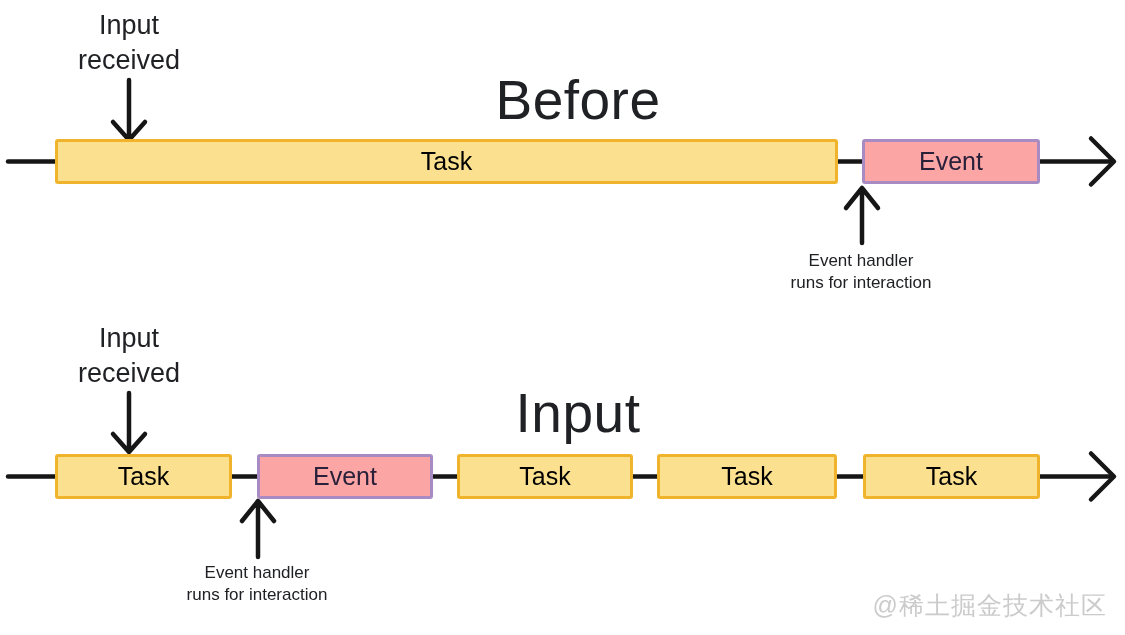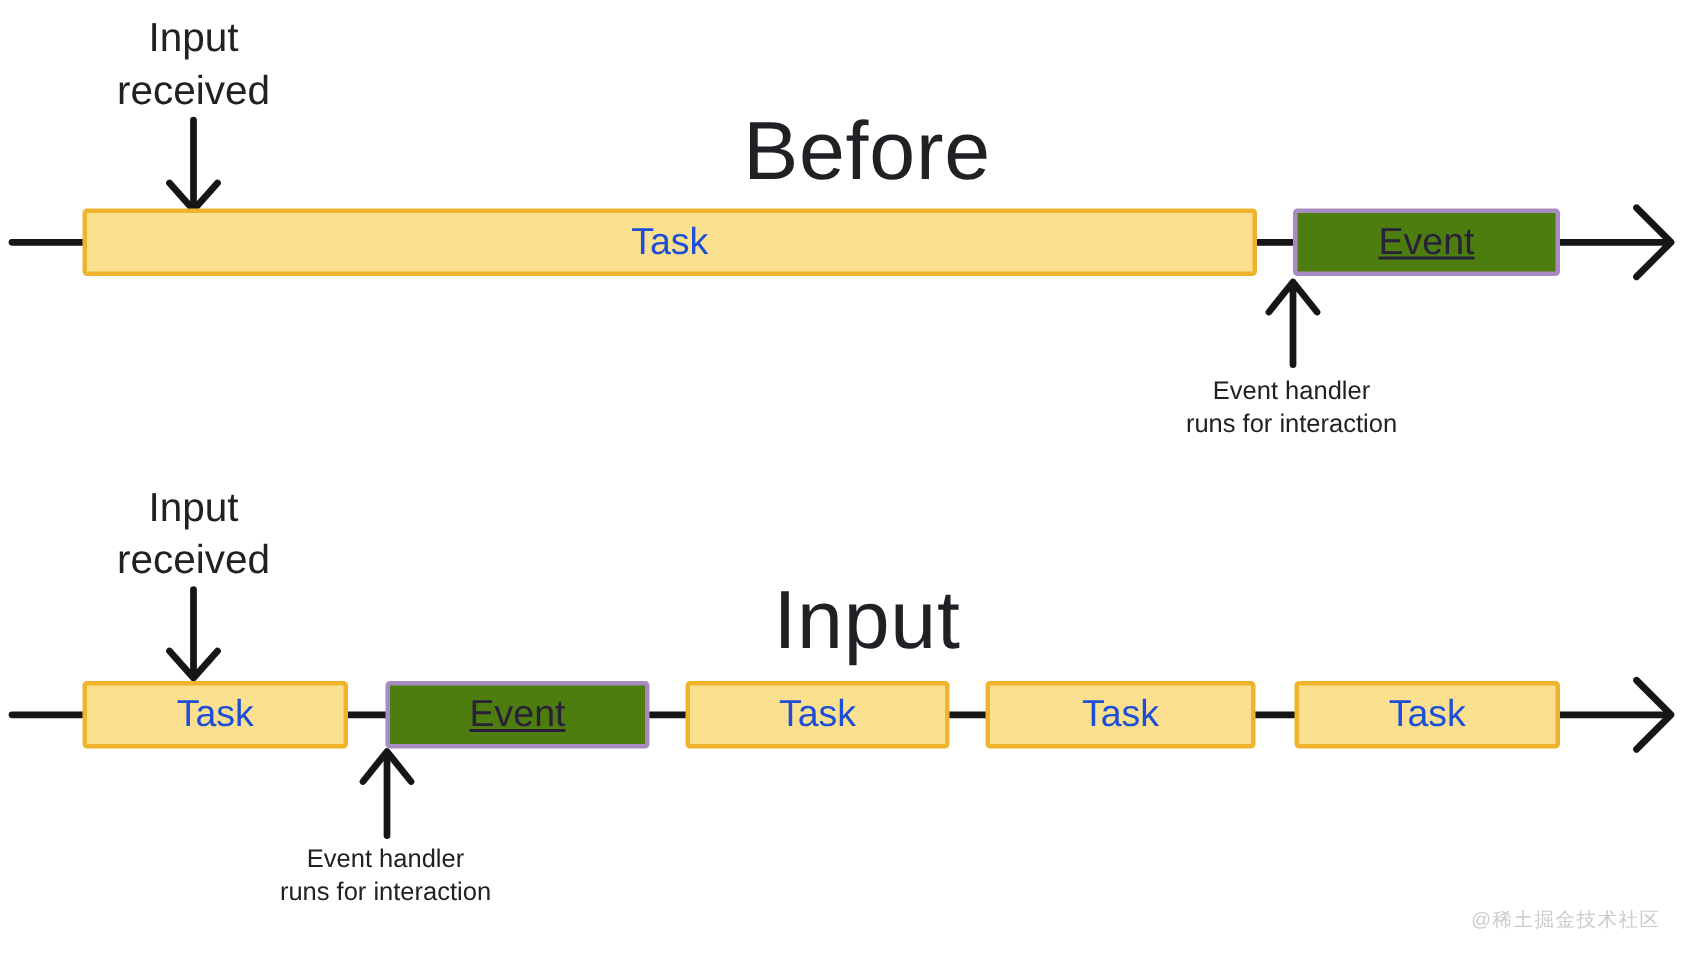--- a/index.html
+++ b/index.html
@@ -62,43 +62,42 @@
     box-sizing: border-box;
     border-radius: 3px;
     display: flex;
     align-items: center;
     justify-content: center;
     font-size: 25px;
   }
   .box.task {
     background: #FBE18F;
     border: 3px solid #F0B42C;
-    color: #1d4ed8;
+    color: #000000;
   }
   .box.event {
-    background: #4d7c0f;
+    background: #fca5a5;
     border: 3px solid #A78BC2;
     color: #29203a;
-    text-decoration: underline;
   }
   
   .bar-before   { left: 55px;  top: 139px; width: 783px; }
   .event-before { left: 862px; top: 139px; width: 178px; }
   
   .a-task1 { left: 55px;  top: 454px; width: 177px; }
   .a-event { left: 257px; top: 454px; width: 176px; }
   .a-task2 { left: 457px; top: 454px; width: 176px; }
   .a-task3 { left: 657px; top: 454px; width: 180px; }
   .a-task4 { left: 863px; top: 454px; width: 177px; }
 
   .watermark {
     position: absolute;
     right: 18px;
     bottom: 13px;
-    font-size: 13px;
+    font-size: 25px;
     color: #cbcbcb;
     letter-spacing: 1px;
   }
 </style>
 </head>
 <body>
 
 <div class="stage">
 
   <svg class="connectors" viewBox="0 0 1125 635">

